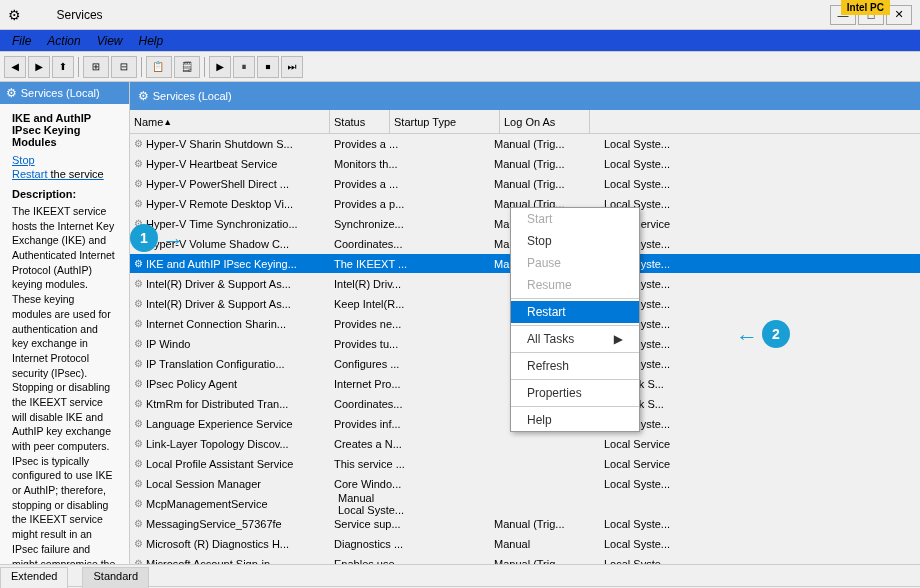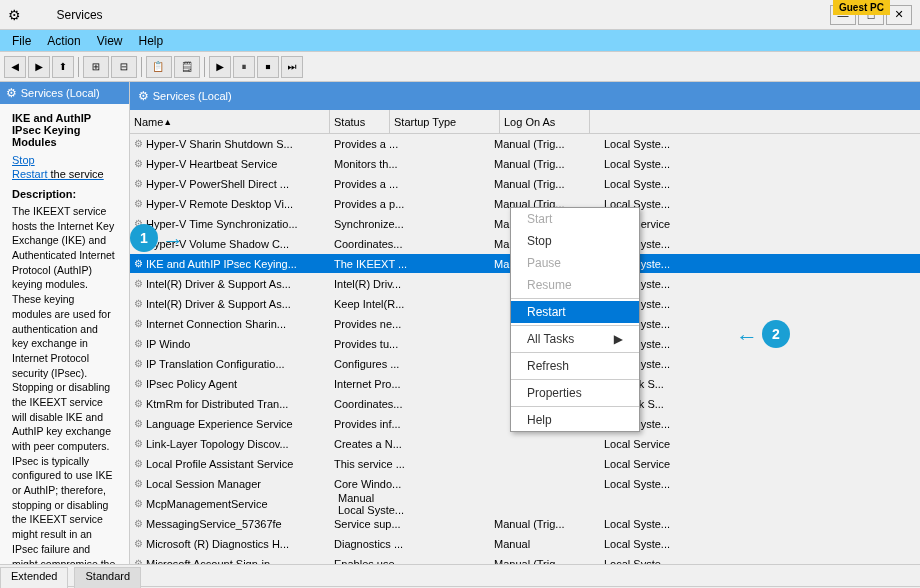--- a/index.html
+++ b/index.html
@@ -4,21 +4,21 @@
   <style>
     * { margin: 0; padding: 0; box-sizing: border-box; }
     body { font-family: 'Segoe UI', Tahoma, sans-serif; font-size: 12px; background: #f0f0f0; width: 920px; height: 588px; overflow: hidden; }
 
     
     .title-bar { background: #f0f0f0; height: 30px; display: flex; align-items: center; padding: 0 8px; border-bottom: 1px solid #ccc; }
     .title-bar-buttons { display: flex; gap: 2px; }
     .title-btn { width: 26px; height: 20px; background: #f0f0f0; border: 1px solid #aaa; cursor: pointer; display: flex; align-items: center; justify-content: center; font-size: 11px; }
 
     
-    .menu-bar { background: #7dd3fc; height: 22px; display: flex; align-items: center; padding: 0 4px; border-bottom: 1px solid #ccc; }
+    .menu-bar { background: #1d4ed8; height: 22px; display: flex; align-items: center; padding: 0 4px; border-bottom: 1px solid #ccc; font-style: italic; }
     .menu-item { padding: 2px 8px; cursor: pointer; font-size: 12px; }
 
     
     .toolbar { background: #f0f0f0; height: 30px; display: flex; align-items: center; padding: 0 4px; border-bottom: 1px solid #ccc; gap: 2px; }
     .tb-btn { width: 22px; height: 22px; background: #e8e8e8; border: 1px solid #bbb; display: flex; align-items: center; justify-content: center; cursor: pointer; font-size: 10px; }
     .tb-sep { width: 1px; height: 20px; background: #aaa; margin: 0 2px; }
 
     
     .main-container { display: flex; height: calc(588px - 30px - 22px - 30px - 24px); }
 
@@ -65,35 +65,35 @@
     .ctx-item-arrow { display: flex; justify-content: space-between; align-items: center; }
 
     
     .geeky-badge { position: absolute; top: 0; right: 30px; background: #f5c518; color: #000; font-size: 10px; font-weight: bold; padding: 2px 6px; }
 
     
     .status-bar { height: 24px; background: #f0f0f0; border-top: 1px solid #ccc; display: flex; align-items: center; padding: 0 8px; font-size: 11px; }
 
     
     .tabs-bar { display: flex; background: #f0f0f0; border-top: 1px solid #ccc; height: 22px; }
-    .tab { padding: 2px 10px; font-size: 11px; border: 1px solid #ccc; border-bottom: none; background: #ddd; cursor: pointer; margin-right: 6px; position: relative; top: 2px; }
+    .tab { padding: 2px 10px; font-size: 11px; border: 1px solid #ccc; border-bottom: none; background: #ddd; cursor: pointer; margin-right: 14px; position: relative; top: 2px; }
     .tab.active { background: #f0f0f0; border-bottom-color: #f0f0f0; z-index: 1; }
 
     
     .num-circle { width: 28px; height: 28px; border-radius: 50%; display: flex; align-items: center; justify-content: center; font-size: 14px; font-weight: bold; color: white; }
     .num-1 { background: #1a9fd4; }
     .num-2 { background: #1a9fd4; }
   </style>
 </head>
 <body>
 
 <div class="title-bar">
   <span style="font-size:14px; margin-right:4px;">⚙</span>
   <span style="flex:1; font-size:12px;margin-left:32px;">Services</span>
-  <div class="geeky-badge">Guest PC</div>
+  <div class="geeky-badge">Intel PC</div>
   <div class="title-bar-buttons">
     <button class="title-btn">—</button>
     <button class="title-btn">□</button>
     <button class="title-btn close">✕</button>
   </div>
 </div>
 
 <div class="menu-bar">
   <span class="menu-item">File</span>
   <span class="menu-item">Action</span>

